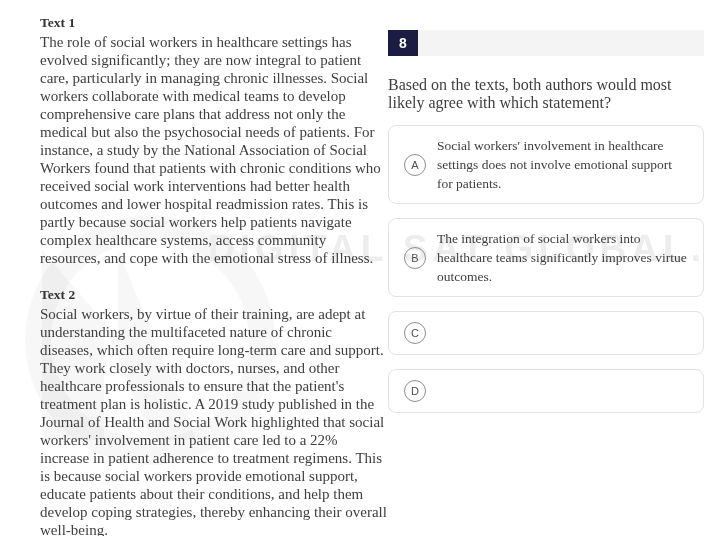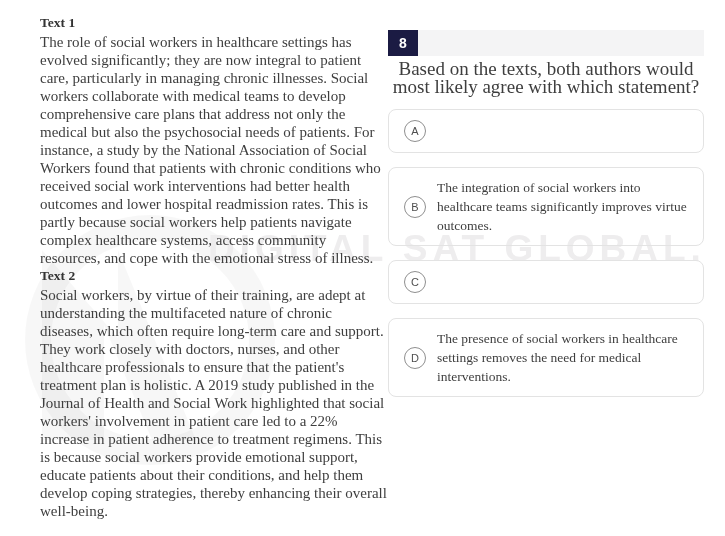--- a/index.html
+++ b/index.html
@@ -52,21 +52,21 @@
     font-weight: 700;
     color: #333333;
     line-height: 18px;
     margin-bottom: 1px;
   }
   .passage-body {
     font-size: 15px;
     color: #3e3e3e;
     line-height: 18px;
   }
-  .passage-2 { }
+  .passage-2 { margin-top: 19px; }
 
   
   .question-panel {
     position: absolute;
     left: 388px;
     top: 30px;
     width: 316px;
     z-index: 1;
   }
   .q-header {
@@ -85,25 +85,24 @@
     display: flex;
     align-items: center;
     justify-content: center;
     flex-shrink: 0;
   }
   .q-bar {
     flex: 1;
     background: #f4f4f5;
   }
   .q-prompt {
-    margin-top: 4px;
-    font-size: 19px;
+    margin-top: 20px;
+    font-size: 16px;
     line-height: 18px;
     color: #3e3e3e;
-    text-align: center;
   }
   .options { margin-top: 13px; }
   .option-card {
     display: flex;
     align-items: center;
     gap: 11px;
     border: 1px solid #e3e3e3;
     border-radius: 8px;
     padding: 10px 12px 10px 15px;
     margin-bottom: 14px;
@@ -155,32 +154,32 @@
       <div class="q-number">8</div>
       <div class="q-bar"></div>
     </div>
 
     <div class="q-prompt">Based on the texts, both authors would most likely agree with which statement?</div>
 
     <div class="options">
 
       <div class="option-card">
         <div class="option-letter">A</div>
+        <div class="option-text">Social workers' involvement in healthcare settings does not involve emotional support for patients.</div>
       </div>
 
       <div class="option-card">
         <div class="option-letter">B</div>
         <div class="option-text">The integration of social workers into healthcare teams significantly improves virtue outcomes.</div>
       </div>
 
       <div class="option-card">
         <div class="option-letter">C</div>
       </div>
 
       <div class="option-card">
         <div class="option-letter">D</div>
-        <div class="option-text">The presence of social workers in healthcare settings removes the need for medical interventions.</div>
       </div>
 
     </div>
   </div>
 
 </div>
 
 </body></html>

